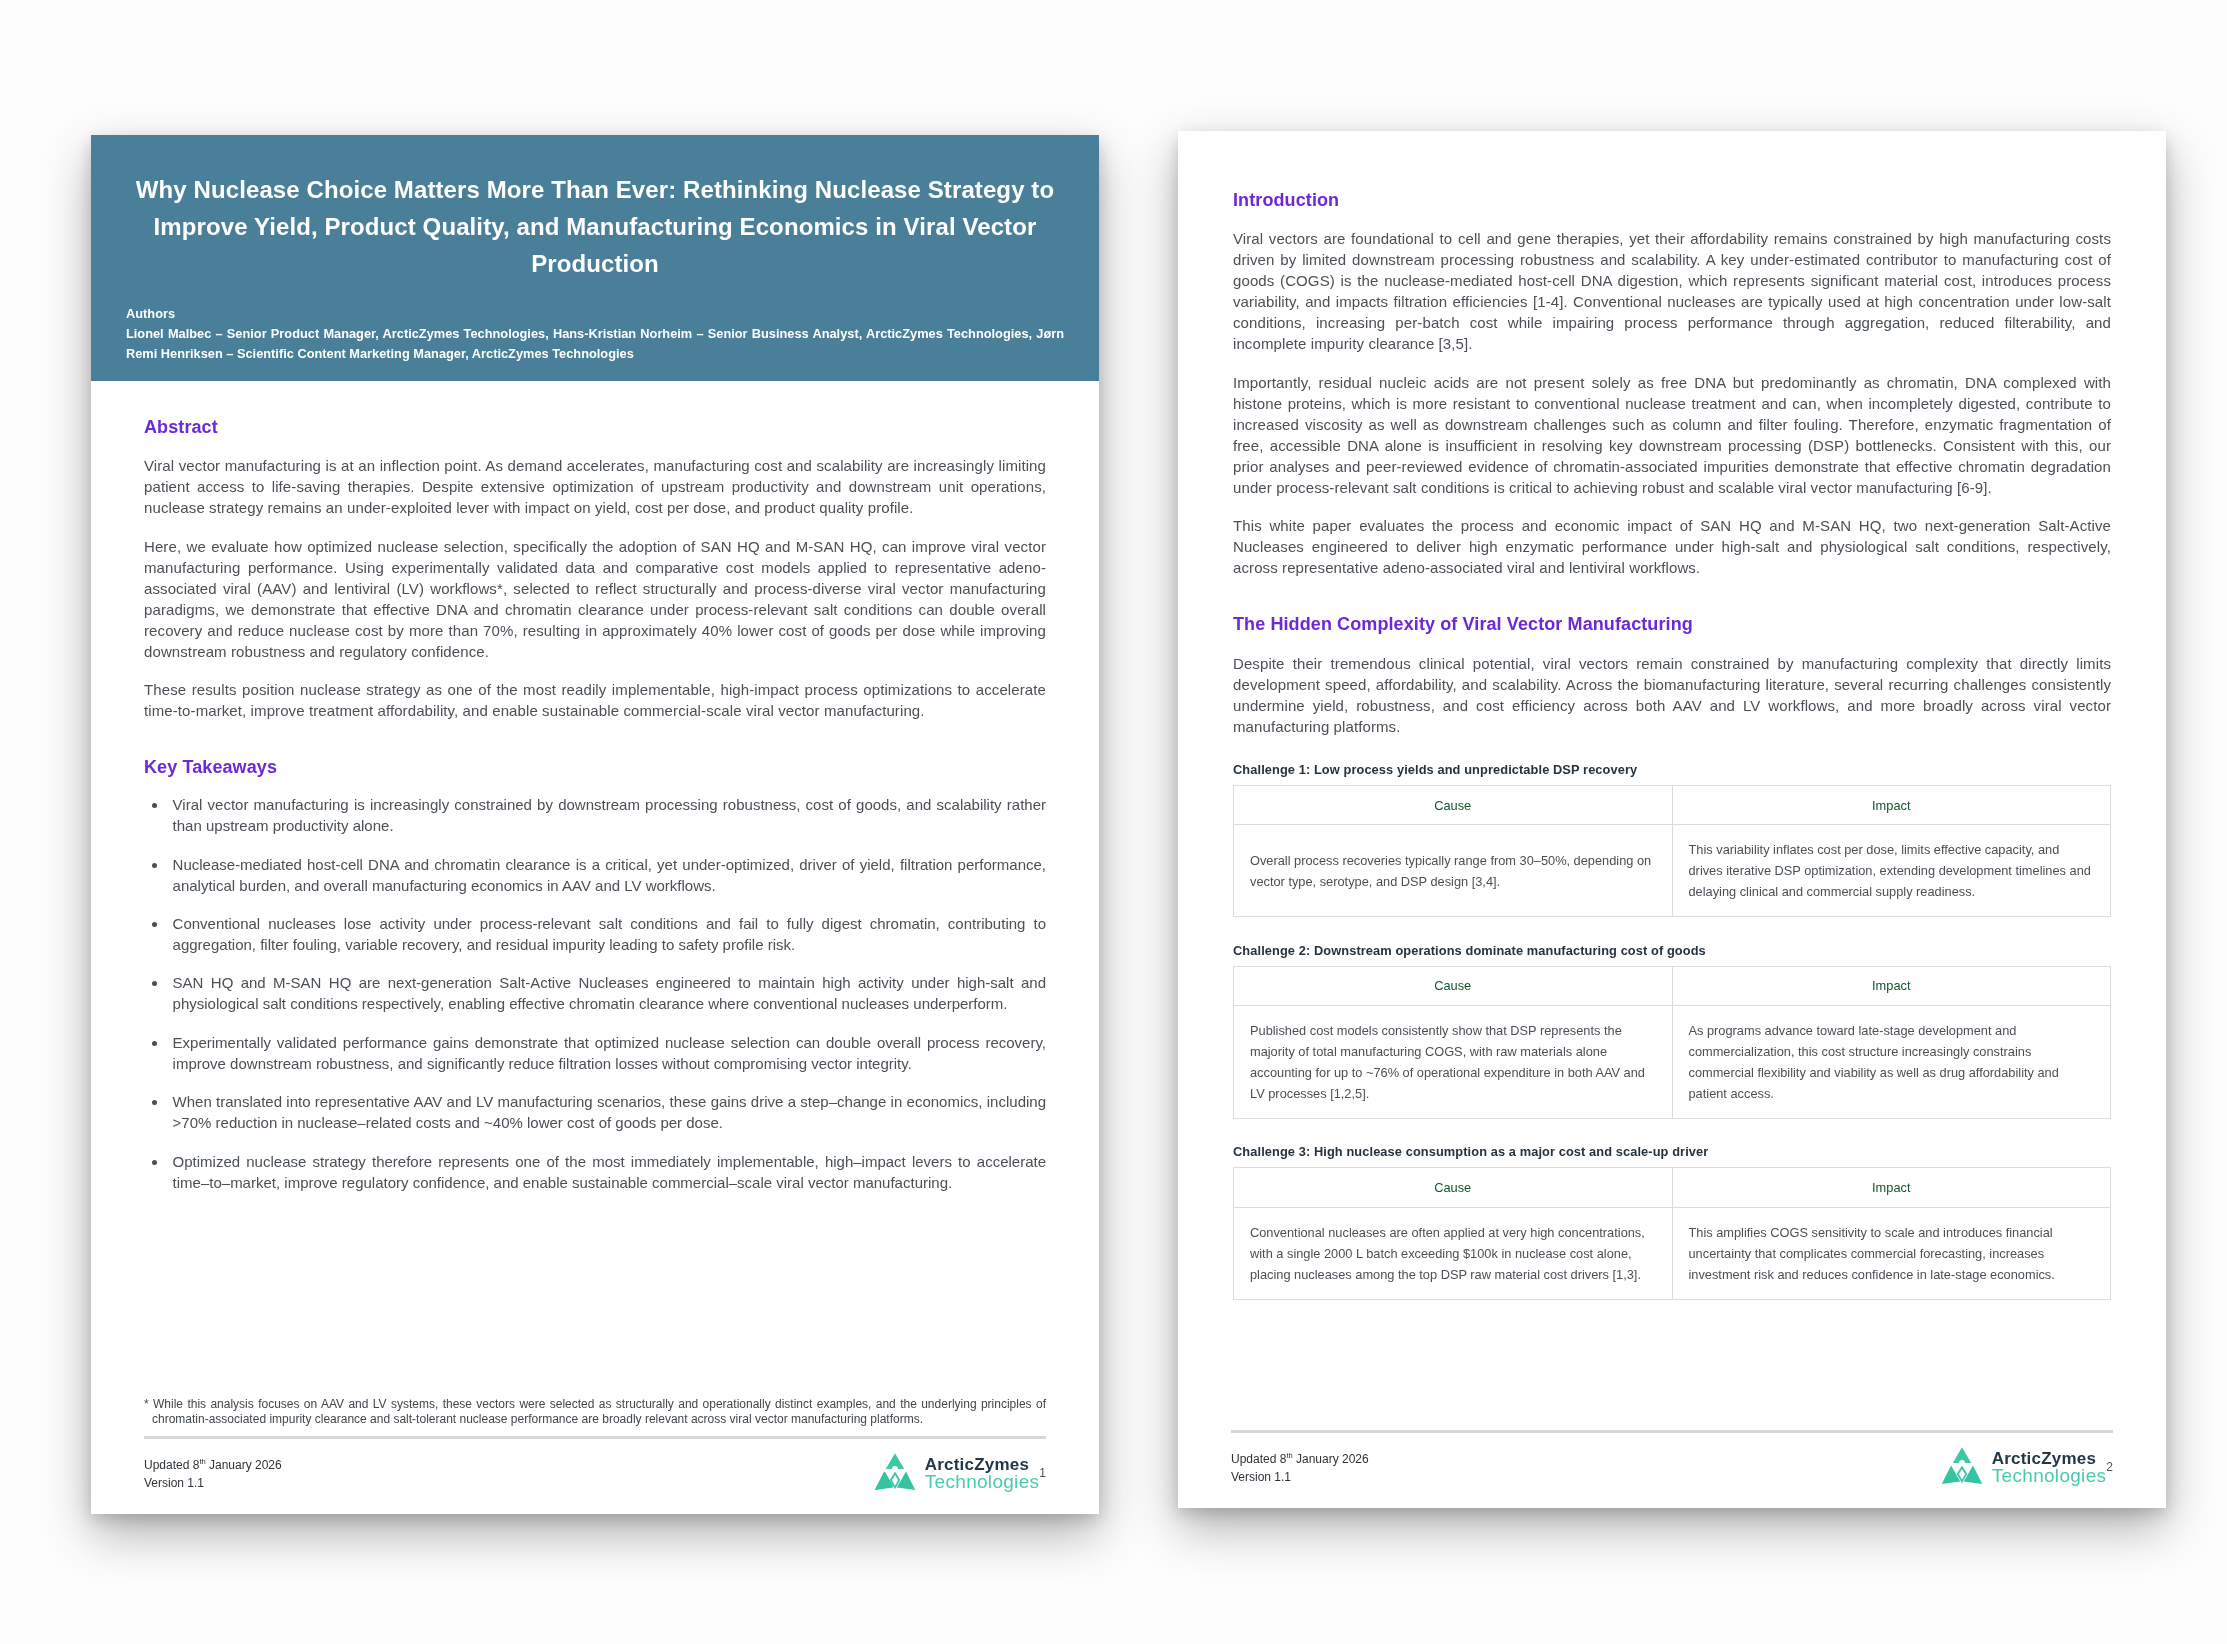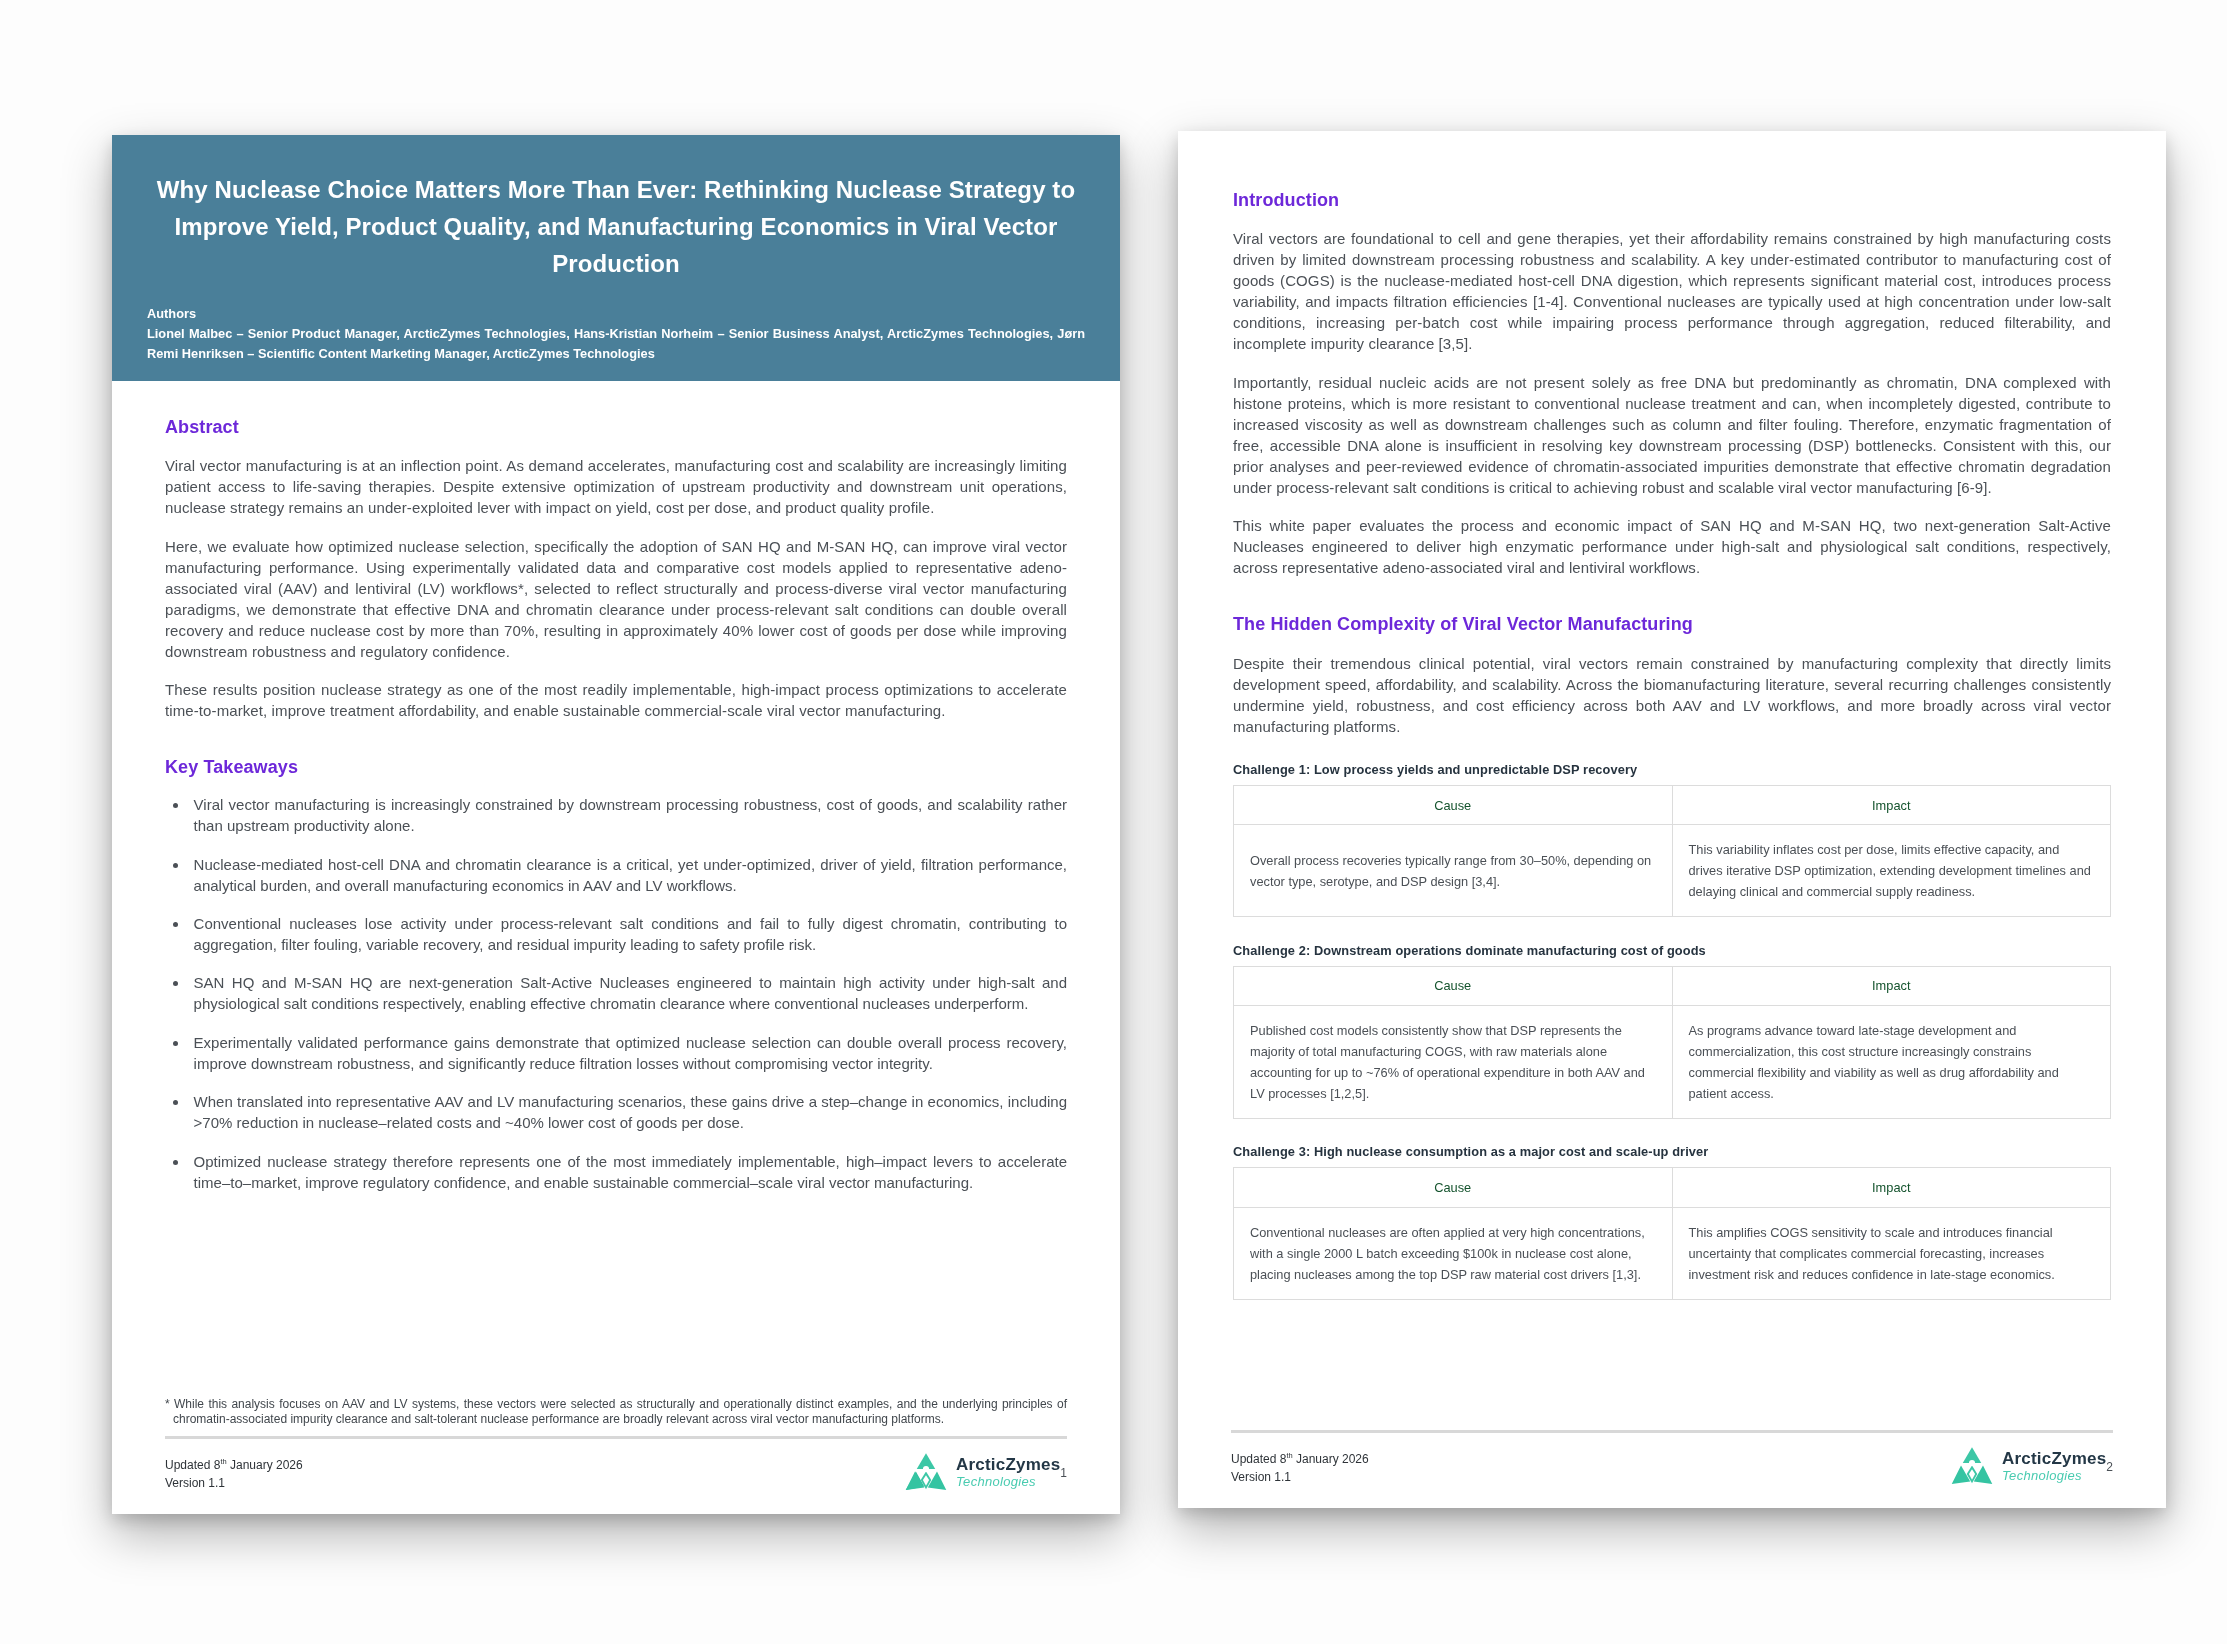--- a/index.html
+++ b/index.html
@@ -5,21 +5,21 @@
   html,body { margin:0; padding:0; background:#ffffff; }
   .canvas {
     position:relative; width:2227px; height:1645px; overflow:hidden;
     background:#fdfdfd;
     font-family:"Liberation Sans", sans-serif;
   }
   .page {
     position:absolute; background:#ffffff; box-sizing:border-box;
     box-shadow: 0 20px 46px rgba(0,0,0,.30), 0 5.8px 15px rgba(0,0,0,.16);
   }
-  .page-left  { left:112px; top:135px; width:1008px; height:1379px; }
+  .page-left  { left:91px; top:135px; width:1008px; height:1379px; }
   .page-right { left:1178px; top:131px; width:988px; height:1377px; }
 
   
   .cover {
     background:#4a7f99; color:#ffffff; height:246px; box-sizing:border-box;
     padding:36px 35px 0;
   }
   .cover h1 {
     margin:0 0 22px; font-size:24px; line-height:37px; font-weight:700;
     text-align:center; letter-spacing:0.1px;
@@ -68,21 +68,21 @@
     position:absolute; left:53px; right:53px; bottom:21px;
     border-top:3.5px solid #d8d8d8; padding-top:12.8px;
     display:flex; justify-content:space-between; align-items:center;
   }
   .foot-left { font-size:12px; line-height:18px; color:#2e3338; }
   .foot-left sup { font-size:7.5px; }
   .foot-right { display:flex; align-items:center; }
   .logo { display:flex; align-items:center; gap:8px; }
   .logo svg { width:44px; height:41px; display:block; }
   .wordmark .top    { font-size:17px; font-weight:700; color:#233746; line-height:18px; letter-spacing:0.2px; }
-  .wordmark .bottom { font-size:13px; font-weight:400; color:#49cbb0; line-height:16px; letter-spacing:0.3px;font-style:italic; }
+  .wordmark .bottom { font-size:19px; font-weight:400; color:#49cbb0; line-height:16px; letter-spacing:0.3px; }
   .pagenum { font-size:12px; color:#4a5056; }
 </style>
 </head>
 <body>
 
 <div class="canvas">
 
   <section class="page page-left">
 
     <header class="cover">

